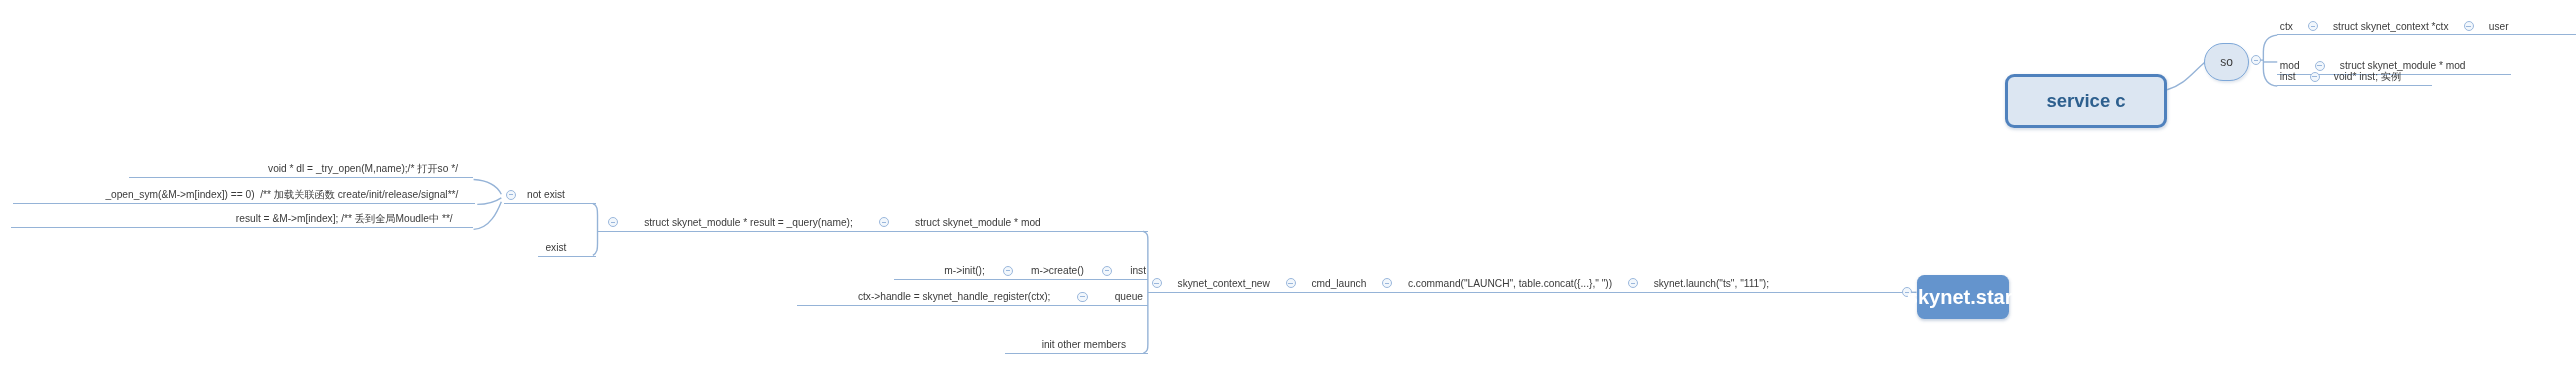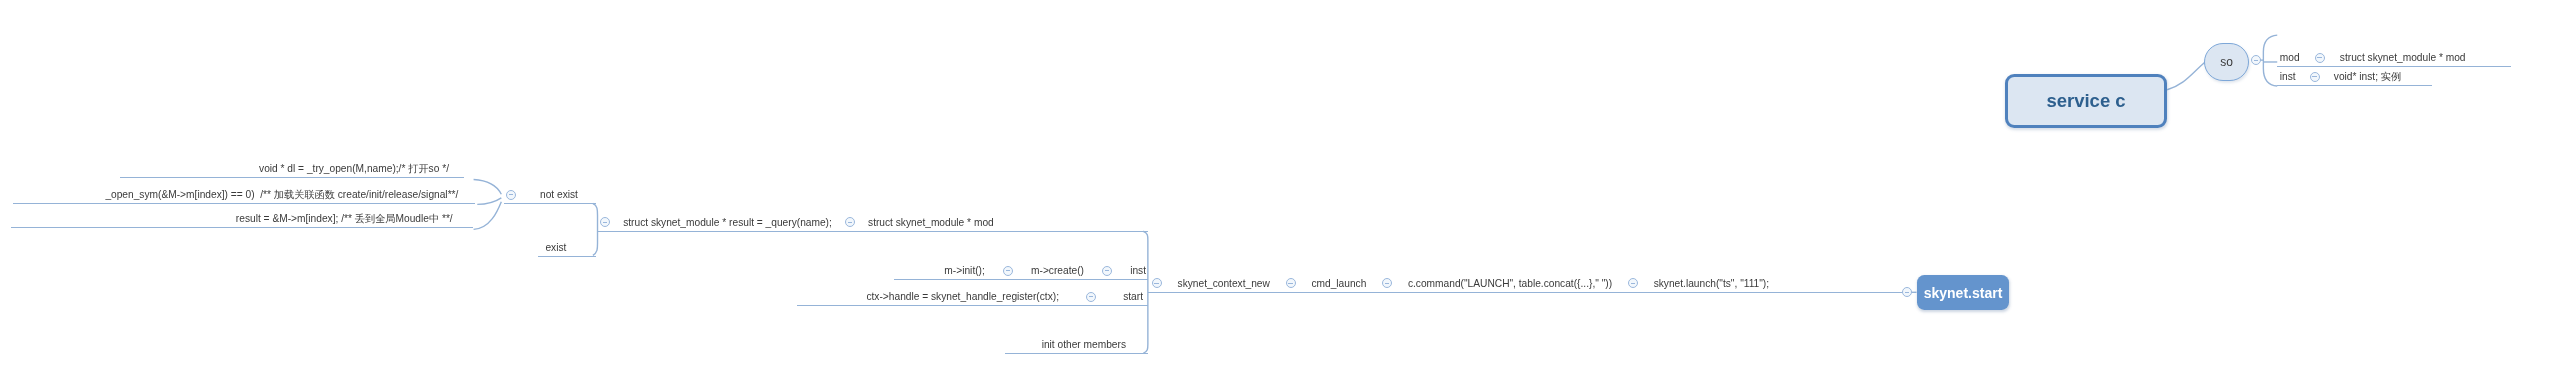--- a/index.html
+++ b/index.html
@@ -25,47 +25,47 @@
        font-size:10.2px;line-height:13px}
   .row.tall{height:17.6px}
   .row.right{justify-content:flex-end}
   .lbl{white-space:pre;cursor:default}
   .mi{width:10.2px;height:10.2px;flex:none;border:0.9px solid #9ab7dc;border-radius:50%;
       background:#f2f7fc;position:relative;display:inline-block}
   .mi::after{content:"";position:absolute;left:1.8px;right:1.8px;top:50%;height:0.9px;
       margin-top:-0.5px;background:#9ab7dc}
 
   
-  #row-try-open   {left:120px;top:161px;width:344px;padding-right:15px}
+  #row-try-open   {left:129px;top:161px;width:344px;padding-right:15px}
   #row-open-sym   {left:13px; top:187px;width:462px;padding-right:16.6px}
   #row-result     {left:11px; top:211px;width:462px;padding-right:20.3px}
-  #row-not-exist  {left:504px;top:187px;width:92px;gap:24px;padding-left:1.8px;justify-content:flex-start}
+  #row-not-exist  {left:504px;top:187px;width:92px;gap:11px;padding-left:1.8px;justify-content:flex-start}
   #row-exist      {left:538px;top:240px;width:58px; padding-left:7.4px;justify-content:flex-start}
-  #row-module     {left:597px;top:214px;width:551px;gap:13px;padding-left:3px}
+  #row-module     {left:597px;top:214px;width:551px;gap:26px;padding-left:11px}
   #row-module .lbl:first-of-type{margin-left:35px}
   #row-init       {left:894px;top:263px;width:254px;padding-right:2px;gap:18px}
   #row-handle     {left:797px;top:289px;width:351px;padding-right:5px;gap:27px}
   #row-queue      {left:914px;top:313px;width:234px;padding-right:18.5px;gap:16.6px}
   #row-members    {left:1005px;top:337px;width:143px;padding-right:22px}
   #row-chain      {left:1148px;top:275px;width:755px;gap:15.7px;padding-left:3.7px}
   #row-ctx        {left:2277px;top:18.5px;width:299px;gap:15px;padding-left:2.8px}
-  #row-mod        {left:2277px;top:50px;width:234px;gap:15px;padding-left:2.8px}
+  #row-mod        {left:2277px;top:58px;width:234px;gap:15px;padding-left:2.8px}
   #row-inst       {left:2277px;top:69px;width:155px;gap:14px;padding-left:2.8px}
 
   
   .node{position:absolute;display:flex;align-items:center;justify-content:center;cursor:default}
   #node-service-c{left:2005px;top:74px;width:162px;height:54px;background:var(--node-fill);
       border:3.7px solid var(--node-border-strong);border-radius:9.2px;
       font-size:18.5px;font-weight:bold;color:var(--main-topic-text);
       box-shadow:0.9px 1.8px 2.8px rgba(90,120,160,.25)}
   #node-so{left:2204px;top:43px;width:45px;height:38px;background:var(--node-fill);
       border:1.8px solid var(--node-border);border-radius:19px;font-size:12px;
       box-shadow:0.9px 1.8px 2.8px rgba(90,120,160,.2)}
-  #node-skynet-start{left:1917px;top:275px;width:92px;height:35px;background:var(--root-fill);
-      border-radius:7.4px;font-size:14px;font-weight:bold;color:var(--root-text);
+  #node-skynet-start{left:1917px;top:275px;width:92px;height:44px;background:var(--root-fill);
+      border-radius:7.4px;font-size:20px;font-weight:bold;color:var(--root-text);
       box-shadow:0.9px 1.8px 2.8px rgba(90,120,160,.3)}
 
   .float-icon{position:absolute}
   #icon-so-collapse{left:2251px;top:55px}
   #icon-root-collapse{left:1902px;top:287px}
 </style>
 </head>
 <body>
 
 <div class="canvas">
@@ -114,21 +114,21 @@
   <div class="row right" id="row-init">
       <span class="lbl">m-&gt;init();</span>
       <span class="mi"></span>
       <span class="lbl">m-&gt;create()</span>
       <span class="mi"></span>
       <span class="lbl">inst</span>
     </div>
   <div class="row right" id="row-handle">
       <span class="lbl">ctx-&gt;handle = skynet_handle_register(ctx);</span>
       <span class="mi"></span>
-      <span class="lbl">start</span>
+      <span class="lbl">queue</span>
     </div>
   <div class="row right" id="row-members">
       <span class="lbl">init other members</span>
     </div>
   <div class="row tall" id="row-chain">
       <span class="mi"></span>
       <span class="lbl">skynet_context_new</span>
       <span class="mi"></span>
       <span class="lbl">cmd_launch</span>
       <span class="mi"></span>
@@ -137,20 +137,27 @@
       <span class="lbl">skynet.launch("ts", "111");</span>
     </div>
 
   <span class="mi float-icon" id="icon-root-collapse"></span>
   <div class="node" id="node-skynet-start">skynet.start</div>
 
   <div class="node" id="node-service-c">service c</div>
   <div class="node" id="node-so">so</div>
   <span class="mi float-icon" id="icon-so-collapse"></span>
 
+  <div class="row" id="row-ctx">
+      <span class="lbl">ctx</span>
+      <span class="mi"></span>
+      <span class="lbl">struct skynet_context *ctx</span>
+      <span class="mi"></span>
+      <span class="lbl">user</span>
+    </div>
   <div class="row" id="row-mod">
       <span class="lbl">mod</span>
       <span class="mi"></span>
       <span class="lbl">struct skynet_module * mod</span>
     </div>
   <div class="row" id="row-inst">
       <span class="lbl">inst</span>
       <span class="mi"></span>
       <span class="lbl">void* inst; 实例</span>
     </div>

